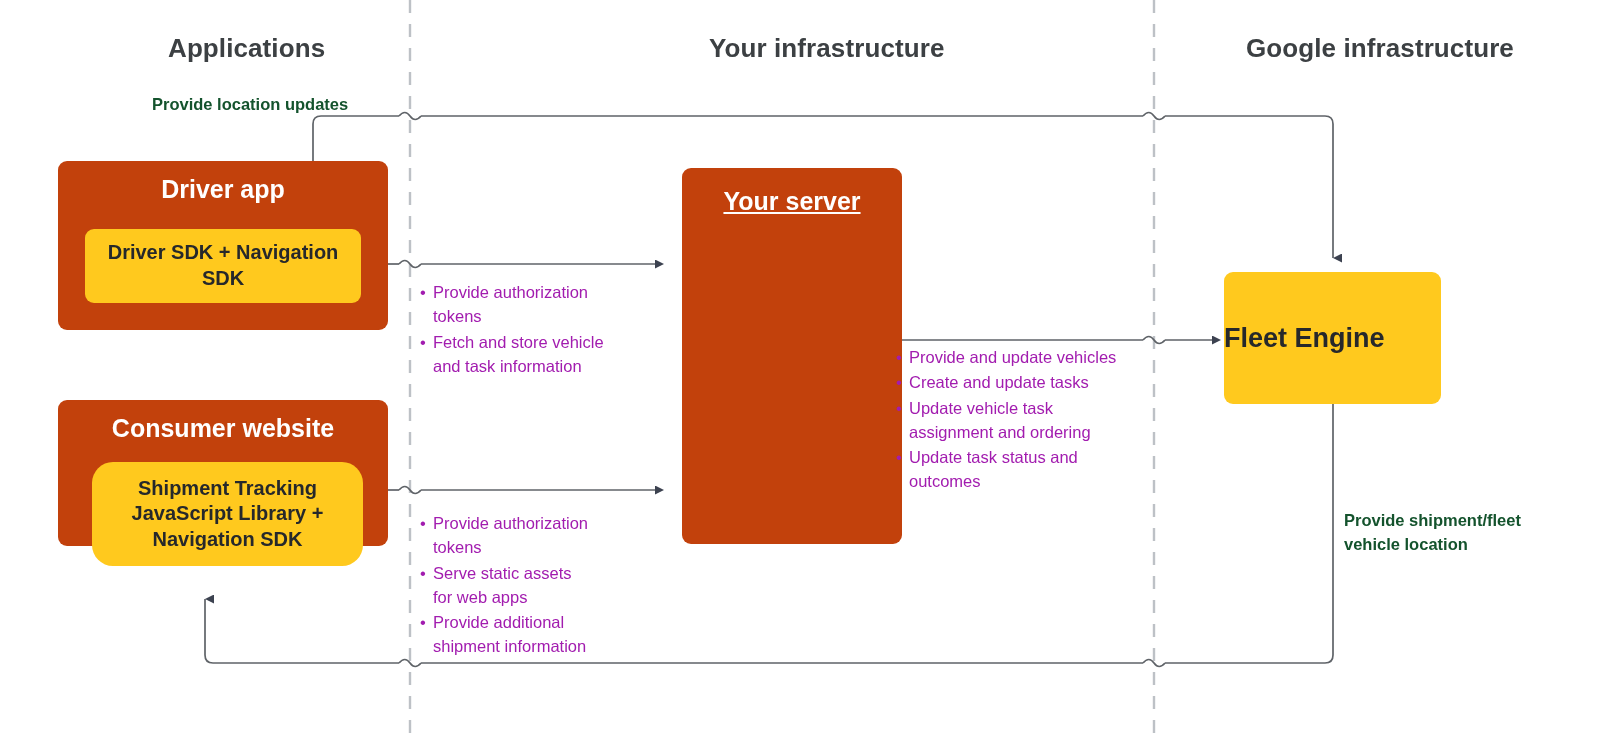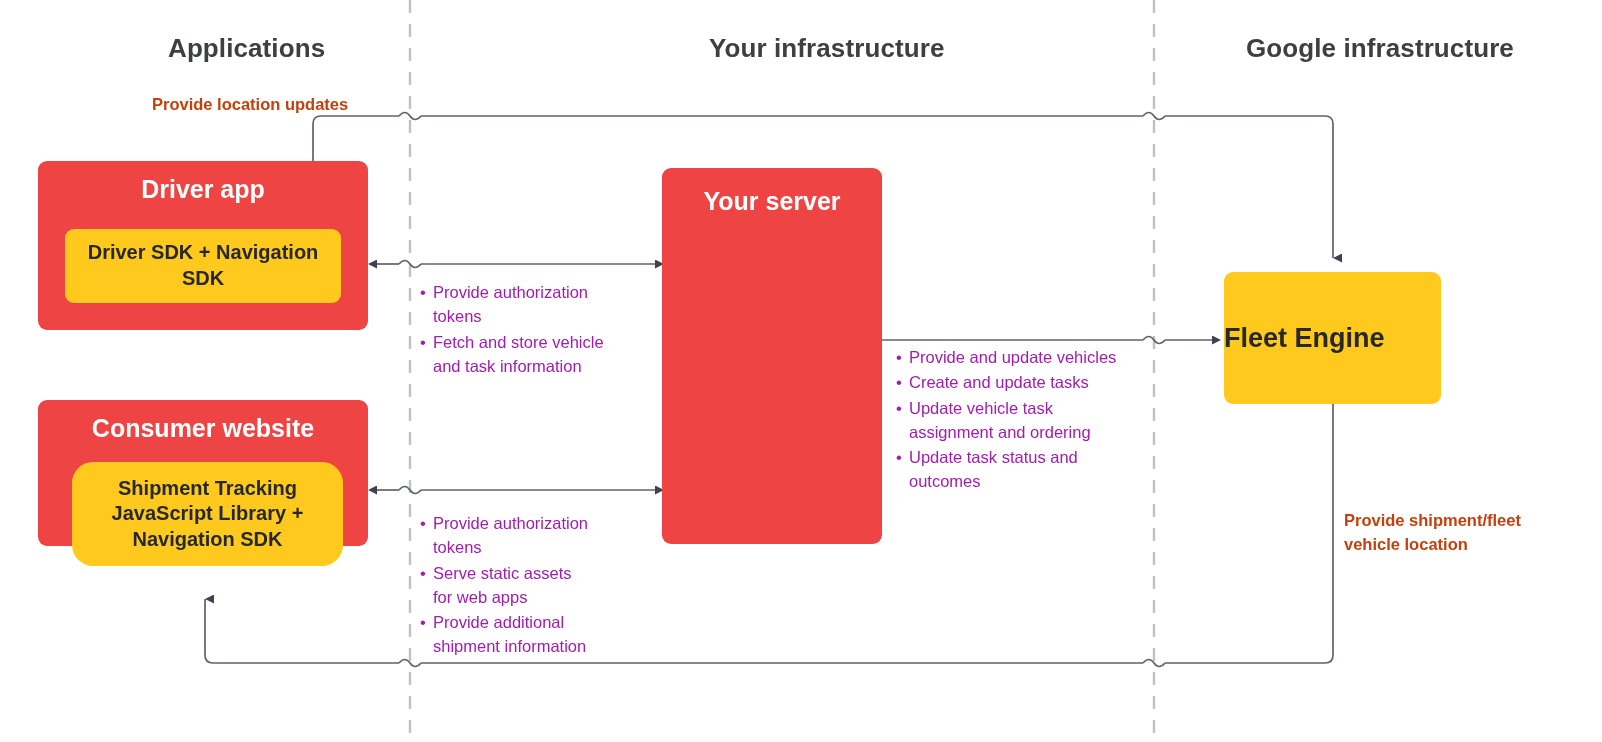--- a/index.html
+++ b/index.html
@@ -20,21 +20,21 @@
     white-space:nowrap;
     letter-spacing:.1px;
     margin-left:43px;
   }
 
   .node{
     position:absolute;
     border-radius:9px;
     box-sizing:border-box;
   }
-  .node.blue{background:#ef4444;}
+  .node.blue{background:#c2410c;margin-left:20px;}
   .node.yellow{background:#ffc91e;}
 
   .node-title{
     position:absolute;
     left:0;right:0;
     text-align:center;
     color:#ffffff;
     font-size:25px;
     font-weight:bold;
     white-space:nowrap;
@@ -64,21 +64,21 @@
     font-size:27px;
     font-weight:bold;
     color:#26282b;
     white-space:nowrap;
   }
 
   .note{
     position:absolute;
     font-size:16.5px;
     font-weight:bold;
-    color:#c2410c;
+    color:#14532d;
     line-height:1.48;
     white-space:nowrap;
   }
 
   ul.bullets{
     position:absolute;
     margin:0;
     padding:0;
     list-style:none;
     font-size:16.5px;
@@ -164,21 +164,21 @@
   </div>
 
   <div class="node blue" style="left:38px;top:400px;width:330px;height:146px;">
     <div class="node-title" style="top:14px;">Consumer website</div>
     <div class="inner" style="left:34px;top:62px;width:271px;height:104px;border-radius:21px;">Shipment Tracking
 JavaScript Library  +
 Navigation SDK</div>
   </div>
 
   <div class="node blue" style="left:662px;top:168px;width:220px;height:376px;">
-    <div class="node-title" style="top:19px;">Your server</div>
+    <div class="node-title" style="top:19px;text-decoration:underline;">Your server</div>
   </div>
 
   <div class="node yellow" style="left:1224px;top:272px;width:217px;height:132px;">
     <div class="fleet-label">Fleet Engine</div>
   </div>
 
   <div class="note" style="left:152px;top:92px;">Provide location updates</div>
 
   <div class="note" style="left:1344px;top:508px;white-space:pre-line;">Provide shipment/fleet
 vehicle location</div>

